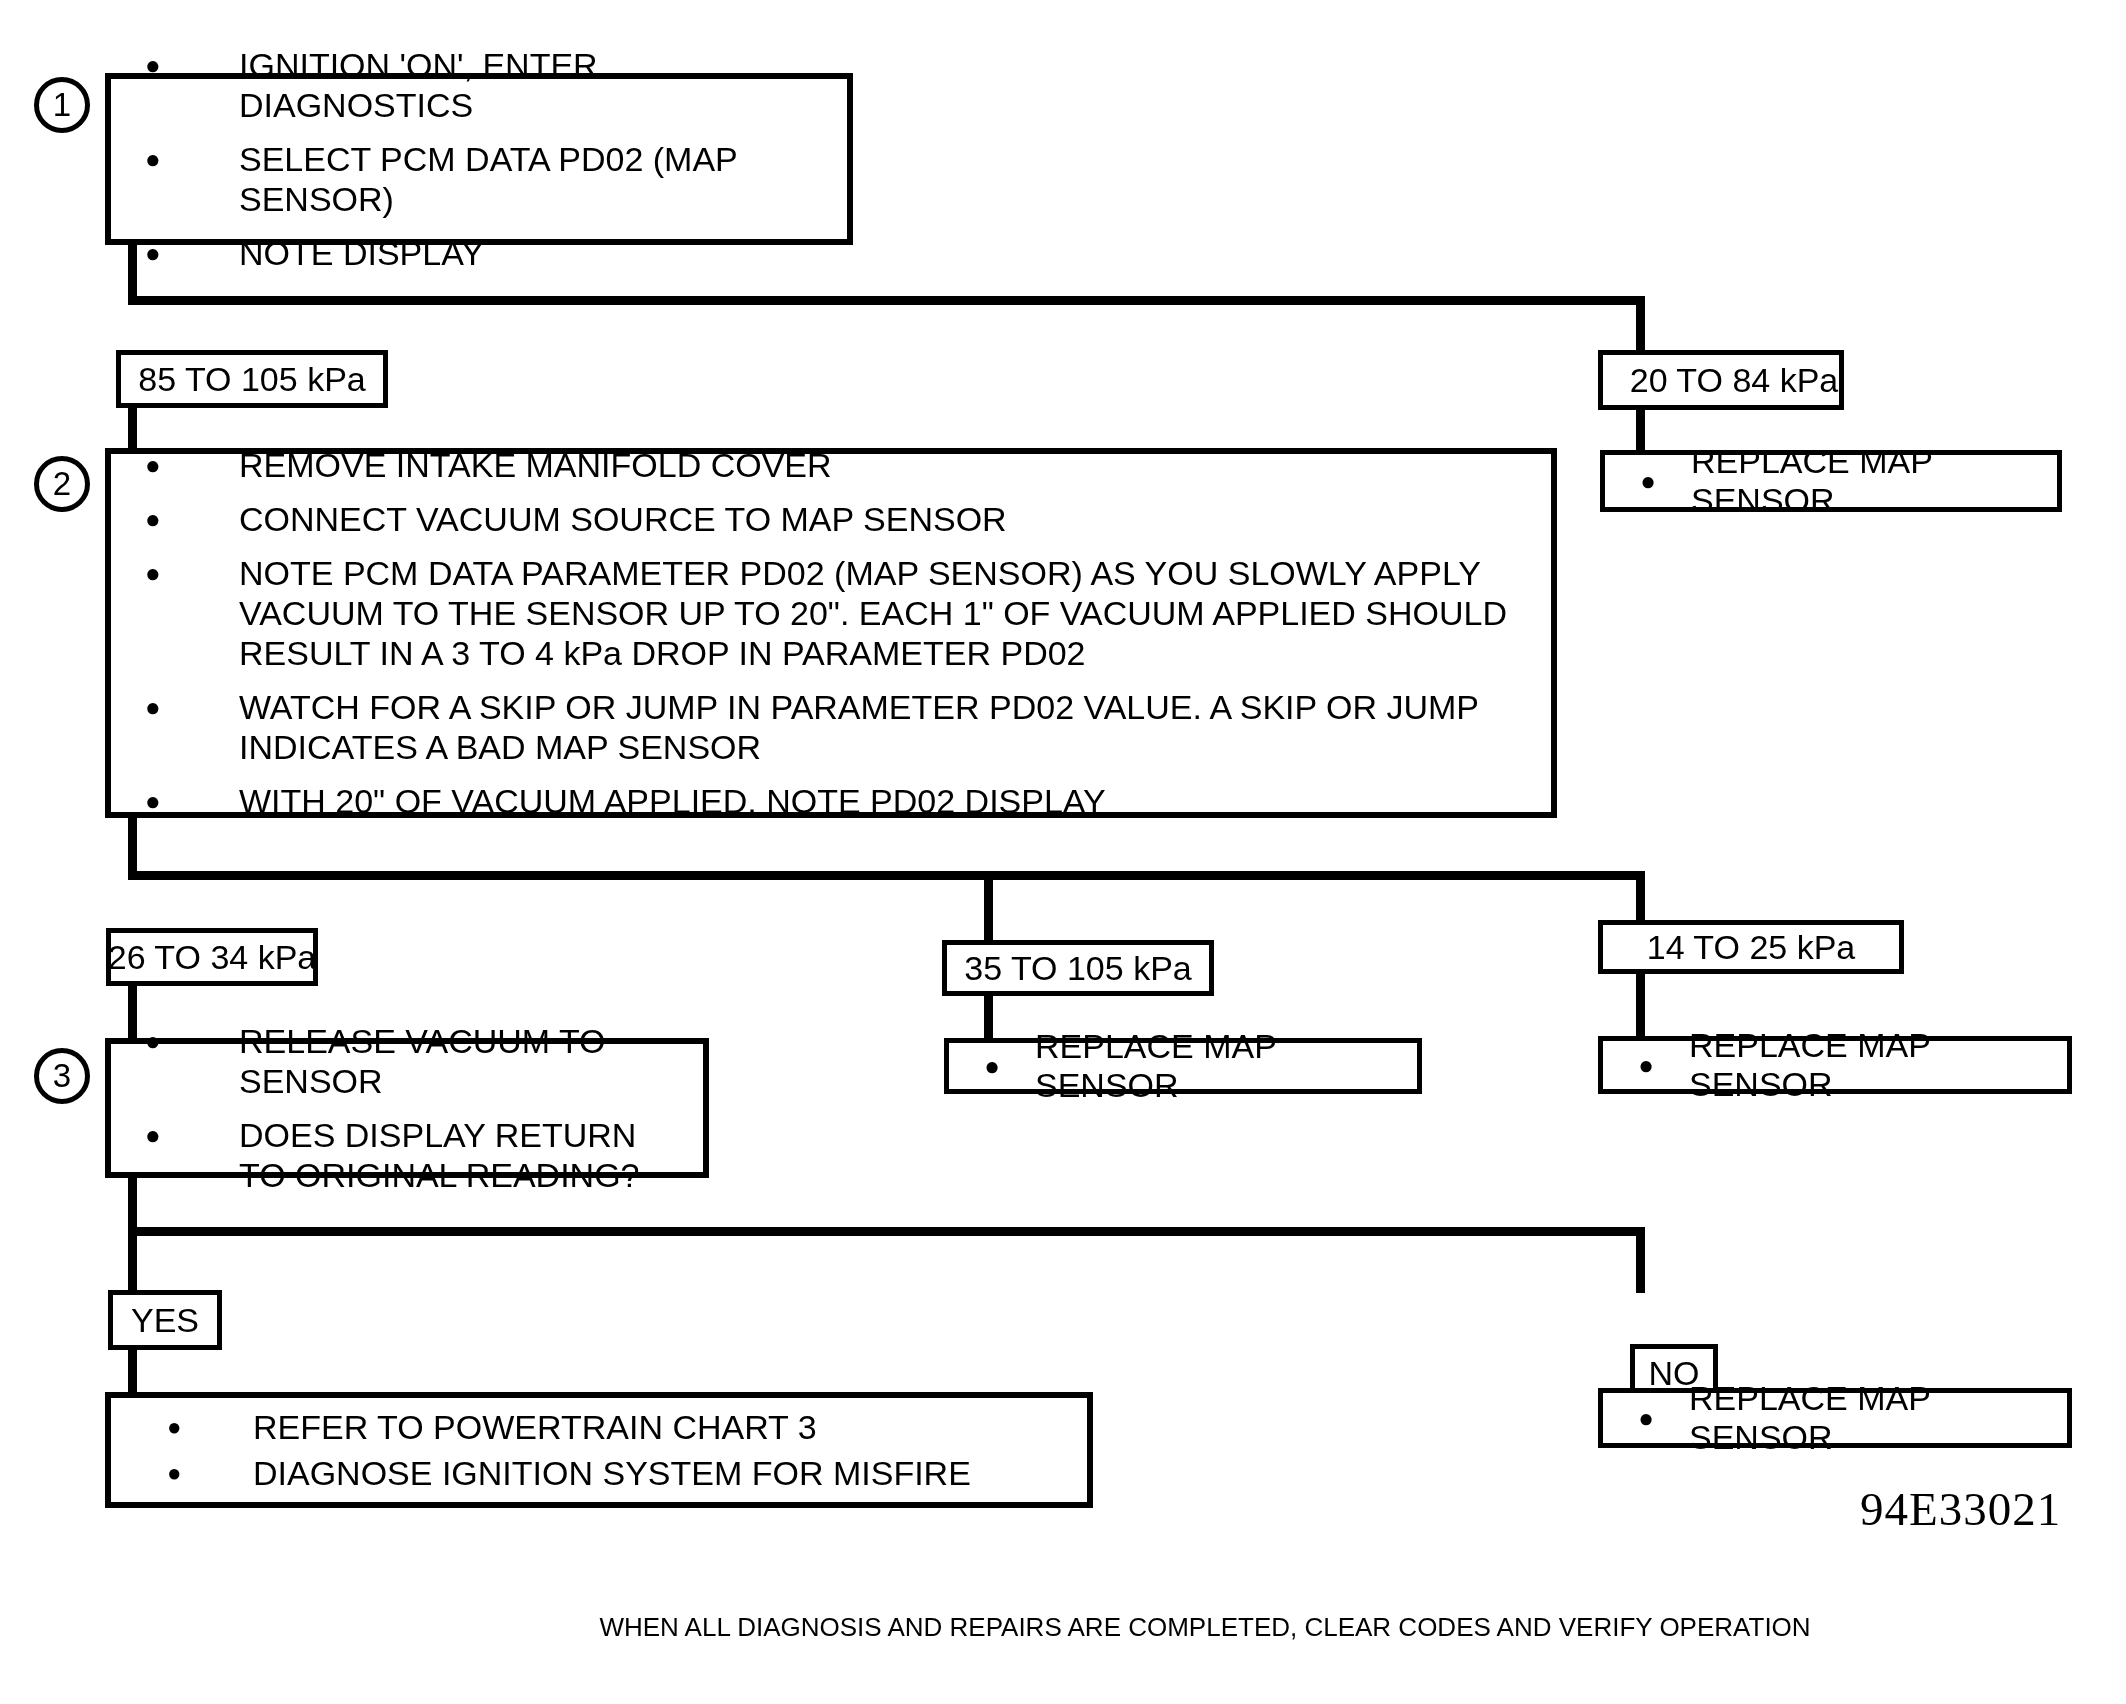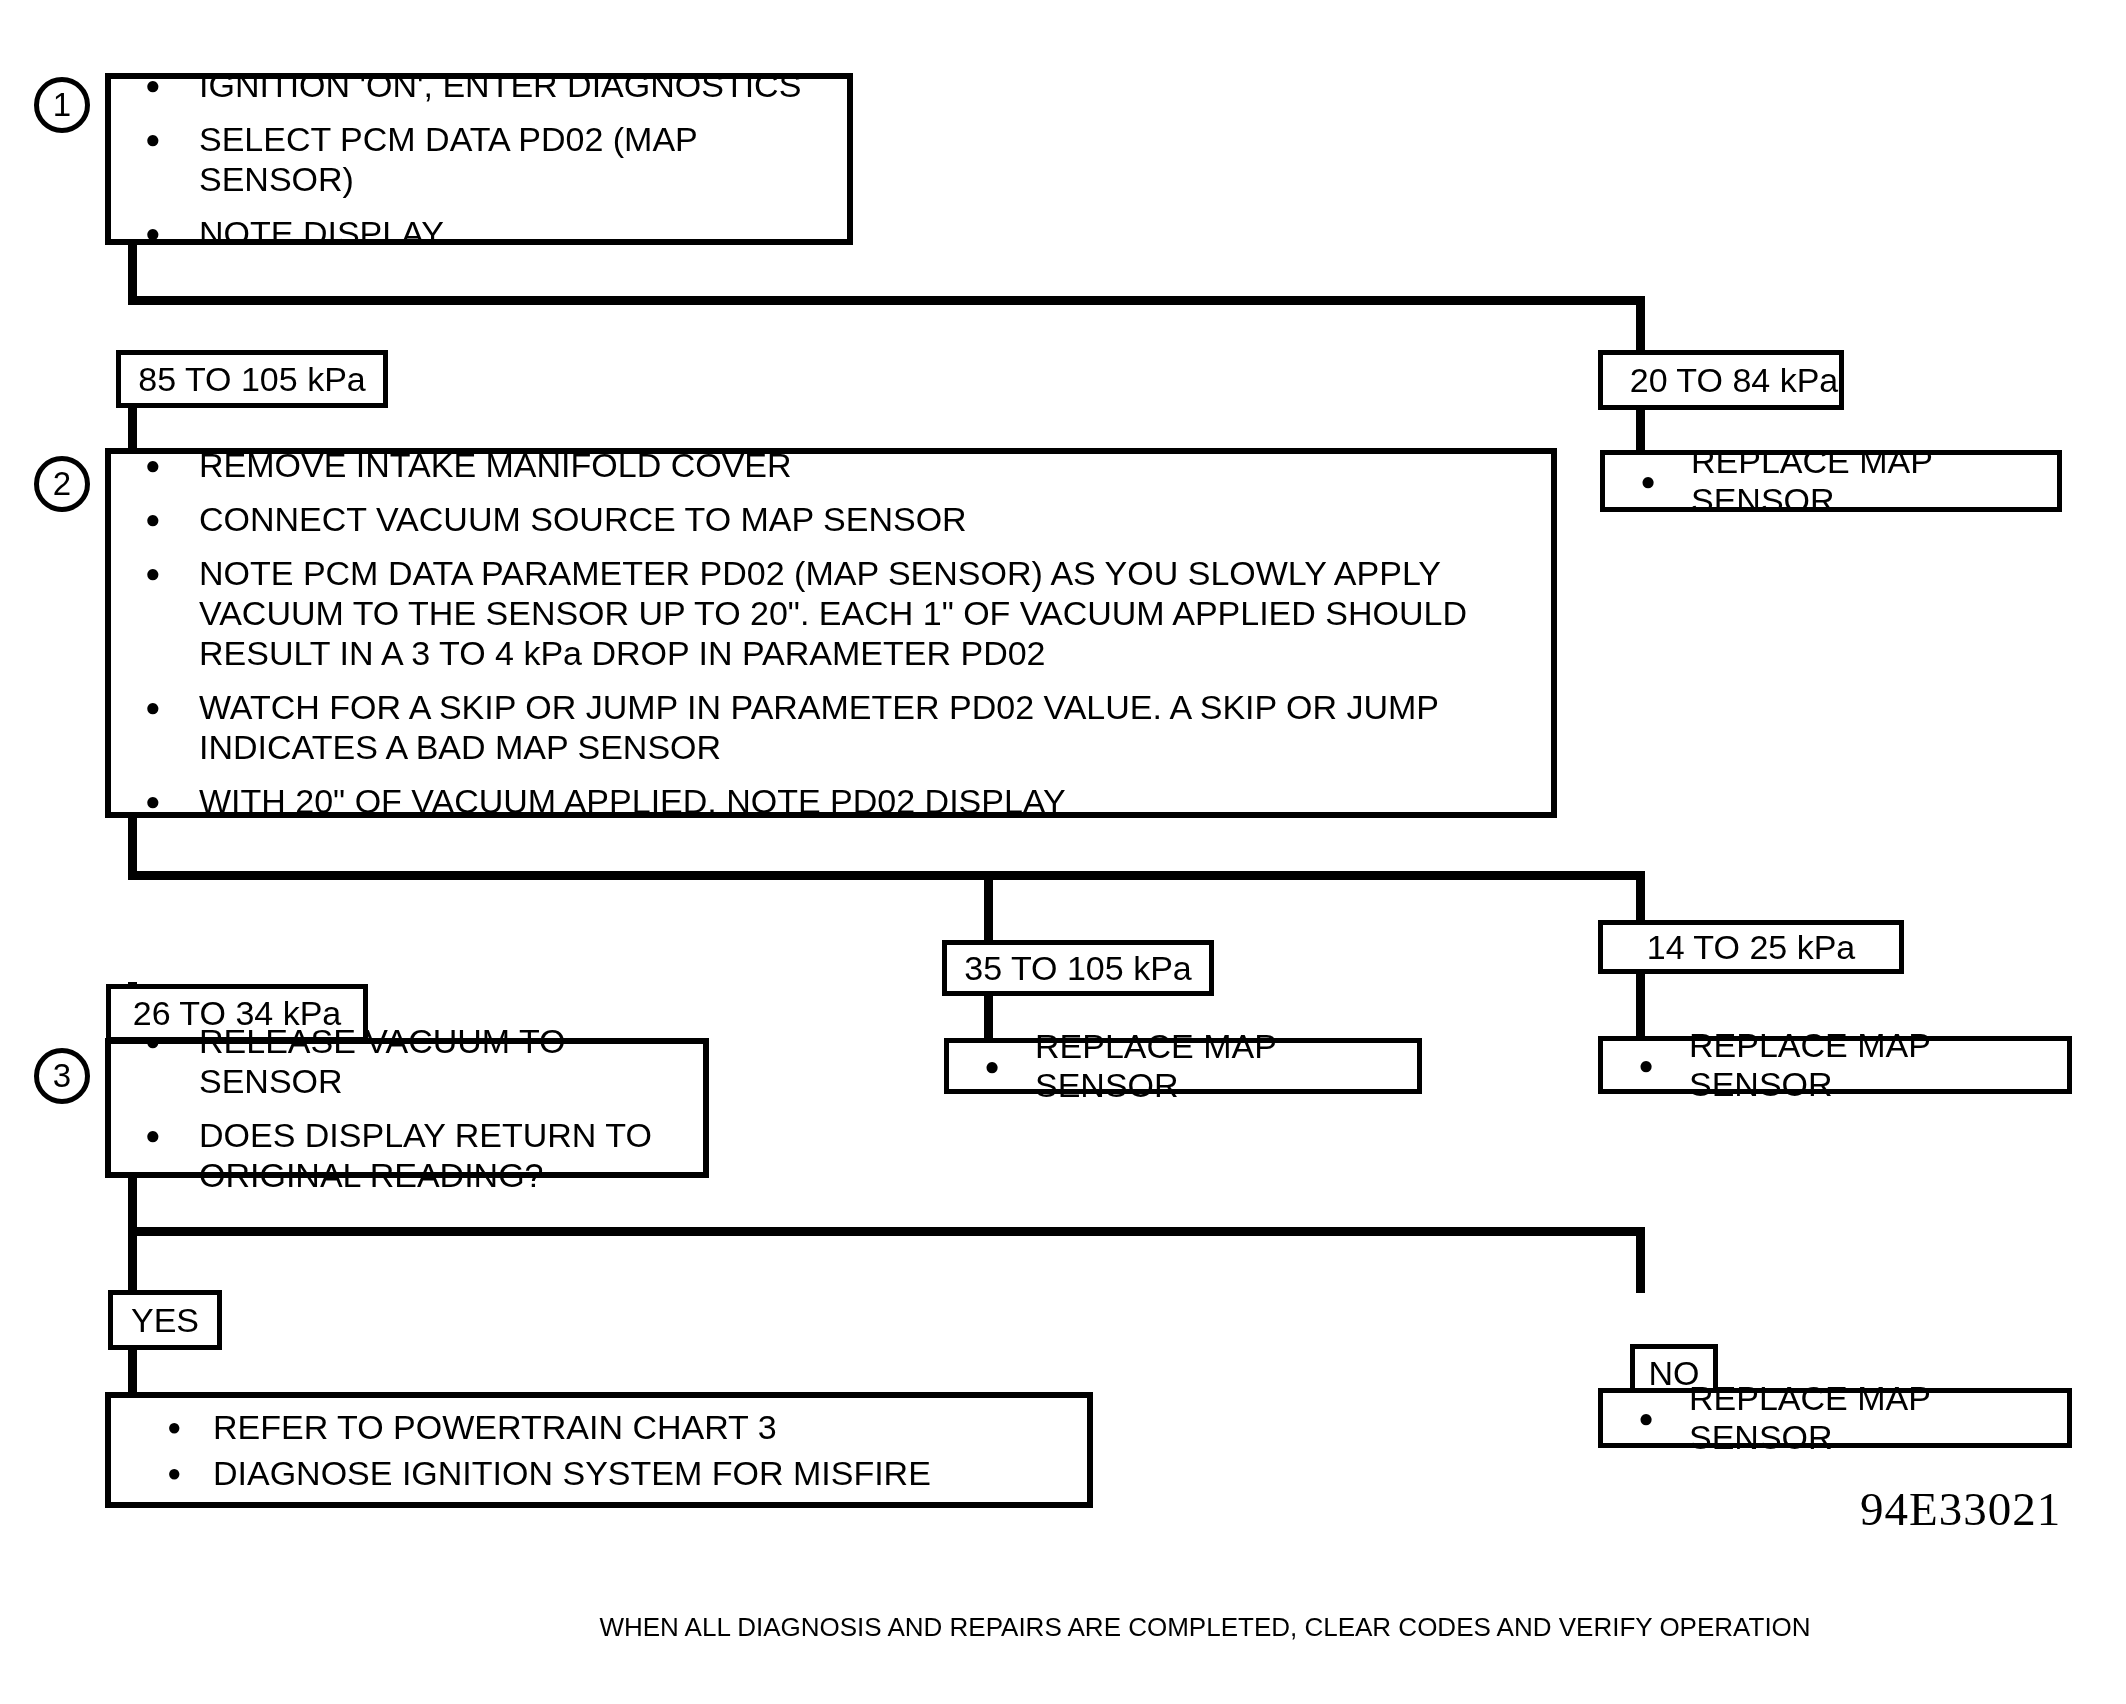--- a/index.html
+++ b/index.html
@@ -44,21 +44,21 @@
     display:flex;align-items:flex-start;
     font-size:34px;line-height:40px;
     margin:7px 0;
   }
   .b-item .dot{
     flex:0 0 62px;
     font-size:26px;line-height:40px;
     padding-left:8px;
     box-sizing:border-box;
   }
-  .b-item .txt{flex:1;}
+  .b-item .txt{flex:1;margin-left:40px;}
   .action-box{
     display:flex;align-items:center;
     font-size:34px;
   }
   .action-box .dot{
     flex:0 0 86px;
     text-align:center;
     font-size:26px;
   }
   .outcome .b-item{margin:3px 0;}
@@ -155,21 +155,21 @@
           <span class="dot">●</span>
           <span class="txt">WATCH FOR A SKIP OR JUMP IN PARAMETER PD02 VALUE.  A SKIP OR JUMP INDICATES A BAD MAP SENSOR</span>
         </div>
       <div class="b-item">
           <span class="dot">●</span>
           <span class="txt">WITH 20" OF VACUUM APPLIED, NOTE PD02 DISPLAY</span>
         </div>
     </div>
   </div>
 
-  <div class="node thin label-box" style="left:106px;top:984px;width:262px;height:58px;">
+  <div class="node thin label-box" style="left:106px;top:928px;width:212px;height:58px;">
     <span>26 TO 34 kPa</span>
   </div>
   <div class="node thin label-box" style="left:942px;top:940px;width:272px;height:56px;">
     <span>35 TO 105 kPa</span>
   </div>
   <div class="node thin label-box" style="left:1598px;top:920px;width:306px;height:54px;">
     <span>14 TO 25 kPa</span>
   </div>
 
   <div class="node thin action-box" style="left:944px;top:1038px;width:478px;height:56px;">

